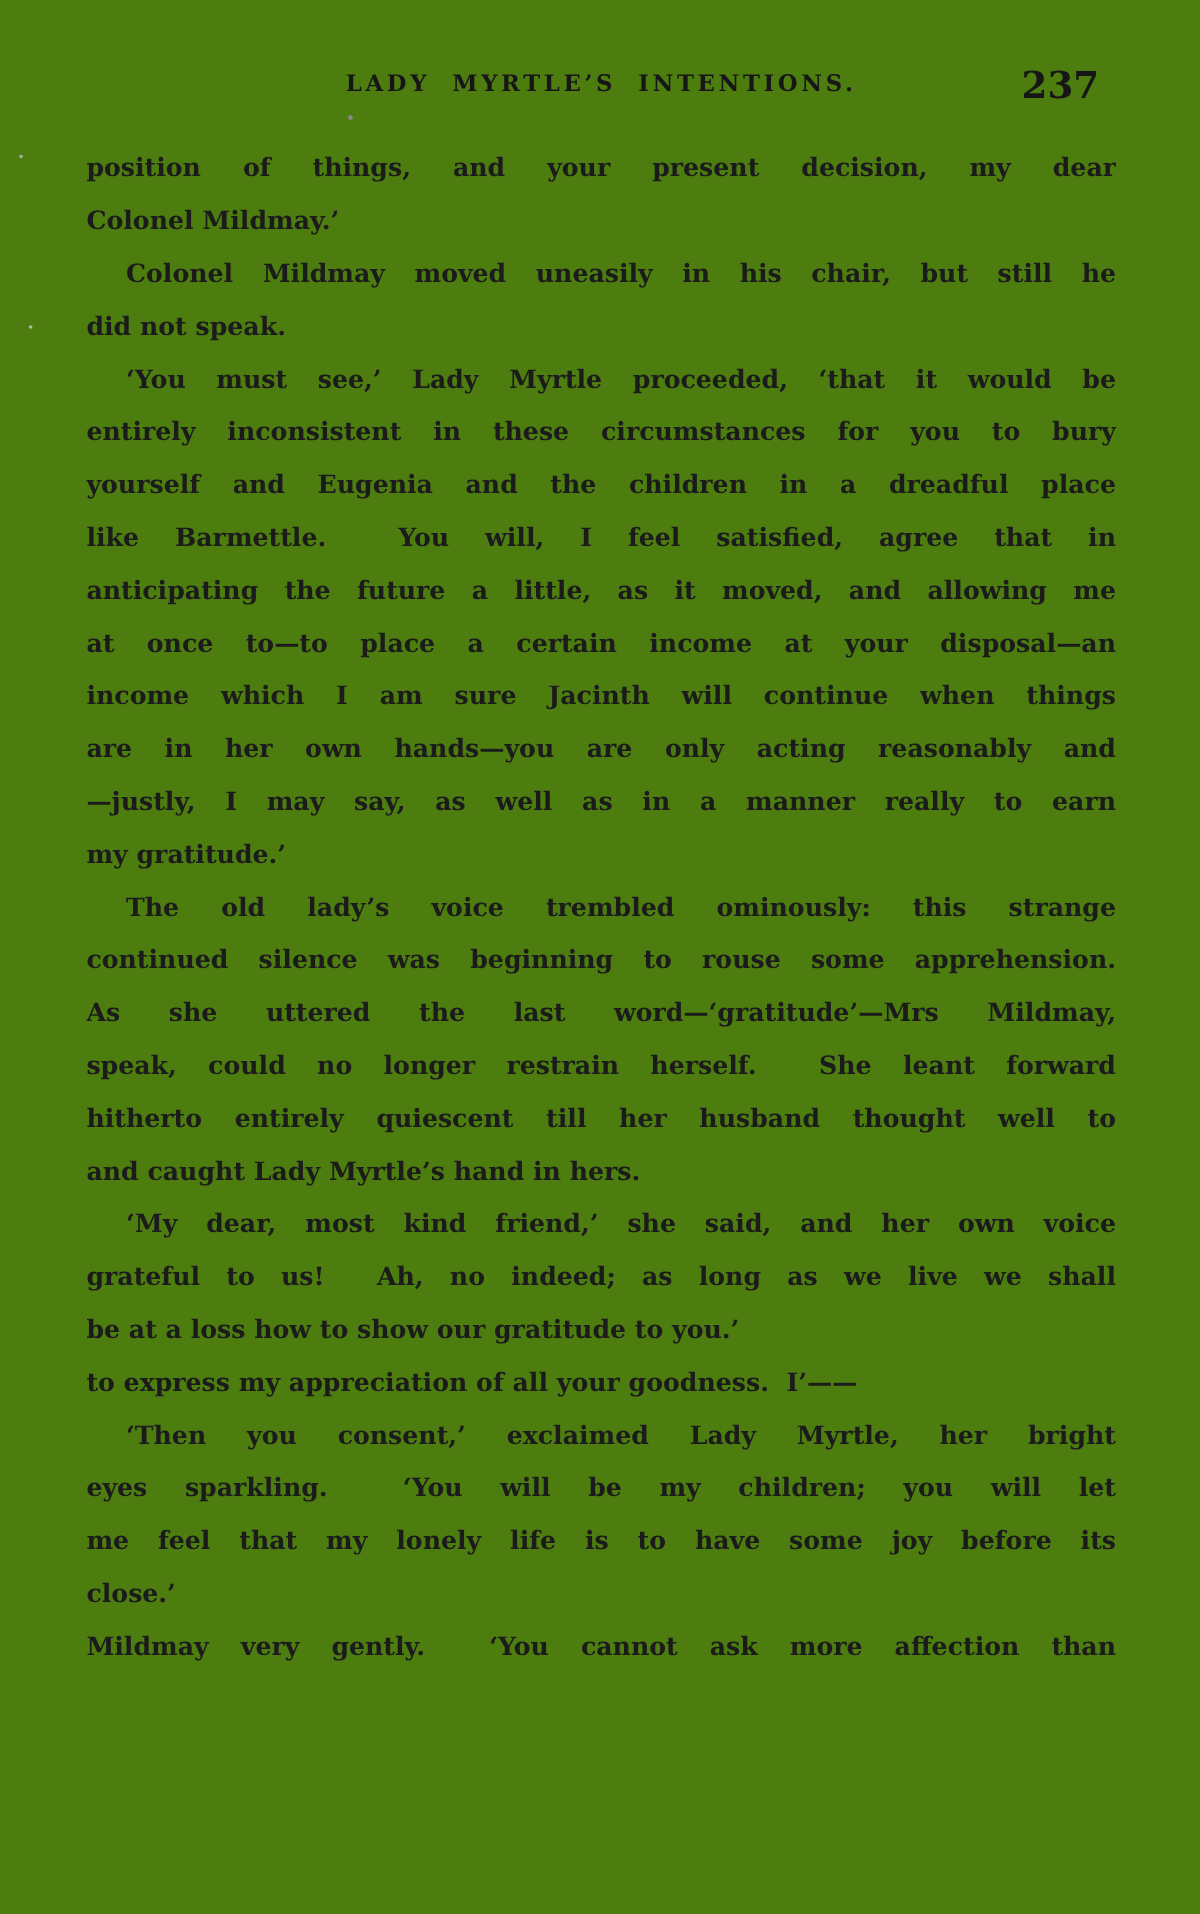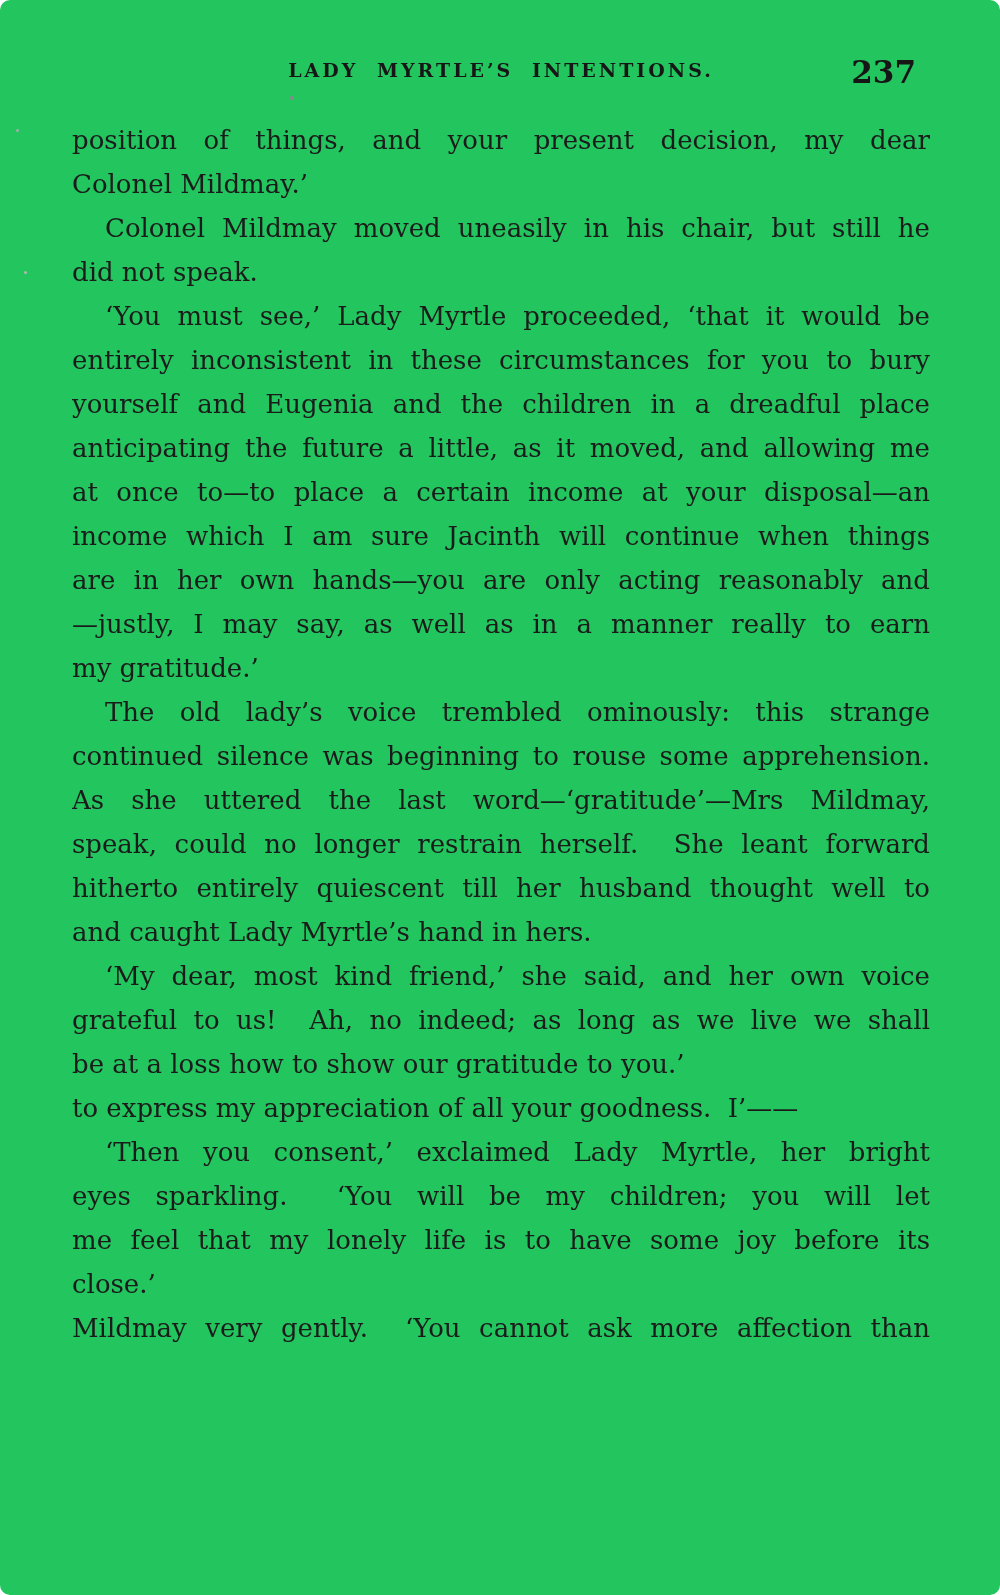--- a/index.html
+++ b/index.html
@@ -6,22 +6,21 @@
   html, body { background: #ffffff; }
   body {
     width: 1000px; height: 1595px;
     font-family: "DejaVu Serif", "Liberation Serif", serif;
     color: #1b1b1b;
     position: relative;
     overflow: hidden;
   }
   .page {
     position: absolute; inset: 0;
-    background: #22c55e;
-    border-radius: 10px;
+    background: #4d7c0f;
   }
   .running-head {
     position: absolute;
     left: 72px; top: 50px;
     width: 858px; height: 40px;
   }
   .head-title {
     position: absolute;
     left: 0; right: 0; bottom: 0;
     text-align: center;
@@ -41,25 +40,26 @@
     color: #161616;
   }
   .text-lines {
     position: absolute;
     left: 72px; top: 118px;
     width: 858px;
   }
   .line {
     height: 44px;
     line-height: 44px;
-    font-size: 26px;
+    font-size: 21px;
     text-align: justify;
     text-align-last: justify;
     overflow: hidden;
     white-space: normal;
+    font-weight: bold;
   }
   .line.end { text-align-last: left; }
   .line.indent { padding-left: 33px; }
   .it { font-style: italic; }
   .speck {
     position: absolute;
     background: #8a8a8a;
     border-radius: 50%;
   }
   #speck1 { left: 290px; top: 96px;  width: 4px; height: 4px; }
@@ -77,20 +77,21 @@
   </div>
 
   <div class="text-lines">
       <div class="line"><span>position of things, and your present decision, my dear</span></div>
       <div class="line end"><span>Colonel Mildmay.’</span></div>
       <div class="line indent"><span>Colonel Mildmay moved uneasily in his chair, but still he</span></div>
       <div class="line end"><span>did not speak.</span></div>
       <div class="line indent"><span>‘You must see,’ Lady Myrtle proceeded, ‘that it would be</span></div>
       <div class="line"><span>entirely inconsistent in these circumstances for you to bury</span></div>
       <div class="line"><span>yourself and Eugenia and the children in a dreadful place</span></div>
+      <div class="line"><span>like Barmettle.&nbsp; You will, I feel satisfied, agree that in</span></div>
       <div class="line"><span>anticipating the future a little, as it moved, and allowing me</span></div>
       <div class="line"><span>at once to—to place a certain income at your disposal—an</span></div>
       <div class="line"><span>income which I am sure Jacinth will continue when things</span></div>
       <div class="line"><span>are in her own hands—you are only acting reasonably and</span></div>
       <div class="line"><span>—justly, I may say, as well as in a manner really to earn</span></div>
       <div class="line end"><span>my gratitude.’</span></div>
       <div class="line indent"><span>The old lady’s voice trembled ominously:&nbsp;this strange</span></div>
       <div class="line"><span>continued silence was beginning to rouse some apprehension.</span></div>
       <div class="line"><span>As she uttered the last word—‘gratitude’—Mrs Mildmay,</span></div>
       <div class="line"><span>speak, could no longer restrain herself.&nbsp; She leant forward</span></div>

